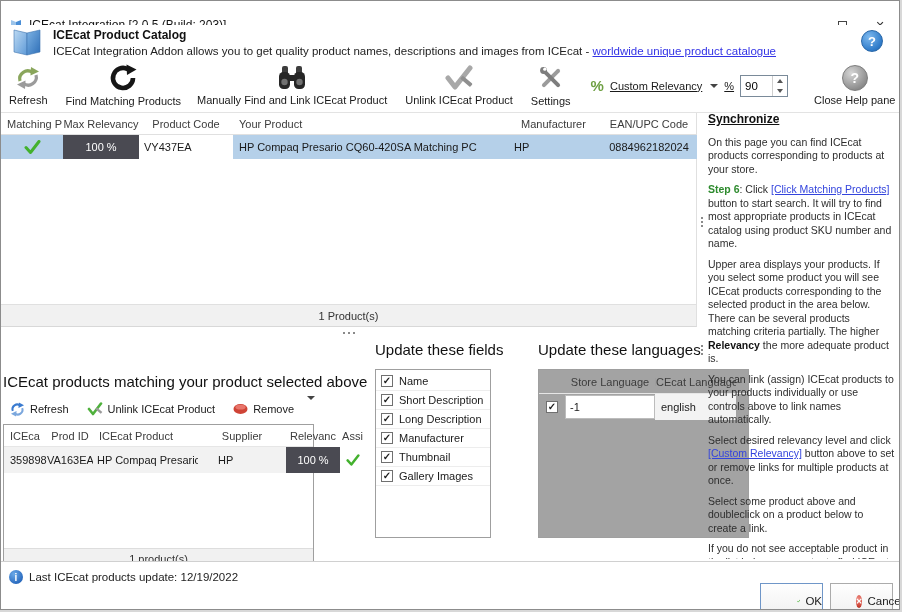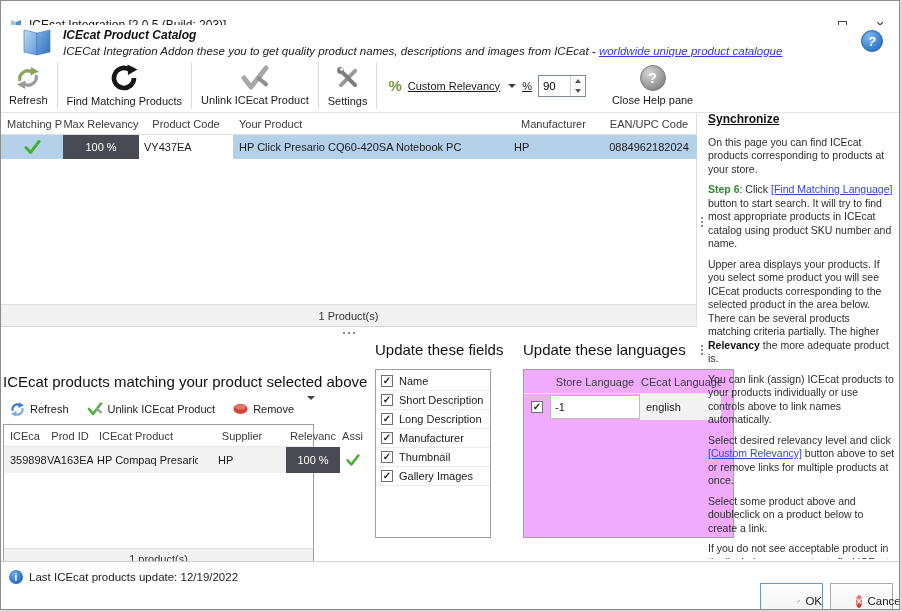--- a/index.html
+++ b/index.html
@@ -11,21 +11,21 @@
   .titlebar { position:absolute; left:0; top:12px; width:100%; height:24px;
               display:flex; align-items:center; padding-left:8px; background:#fff; }
   .titlebar .ttl { font-size:12px; color:#111; margin-left:6px; }
   .wctrls { margin-left:auto; display:flex; height:100%; }
   .wctrl { width:38px; display:flex; align-items:center; justify-content:center;
            font-size:11px; color:#333; cursor:default; }
   .maxbox { width:9px; height:9px; border:1px solid #444; }
 
   
   .header { position:absolute; left:0; top:24px; width:100%; height:34px;
-            display:flex; align-items:flex-start; padding:2px 0 0 20px; background:#fff;font-style:italic; }
+            display:flex; align-items:flex-start; padding:2px 0 0 10px; background:#fff; }
   .header .htext { margin-left:10px; padding-top:1px; }
   .h-title { font-size:12px; font-weight:bold; color:#111; }
   .h-sub { font-size:11.5px; color:#222; margin-top:3px; }
   .h-sub a { color:#3333e6; text-decoration:underline; cursor:pointer; }
   .qcircle { display:inline-flex; width:22px; height:22px; border-radius:50%;
              align-items:center; justify-content:center; font-weight:bold;
              font-size:13px; color:#fff; }
   .qblue { background:radial-gradient(circle at 35% 30%, #7db9ef, #2f7bc9 70%, #1a5fa8);
            border:1px solid #2867a8; position:absolute; right:16px; top:5px; }
   .qgray { background:radial-gradient(circle at 35% 30%, #d6d6d6, #8e8e8e 70%, #707070);
@@ -98,22 +98,22 @@
   
   .fieldspanel { position:absolute; left:374px; top:340px; width:116px; }
   .fieldsbox { margin-top:11px; border:1px solid #9f9f9f; height:169px; background:#fff; padding-top:2px; }
   .frow { height:19px; display:flex; align-items:center; gap:6px; padding-left:5px;
           border-bottom:1px solid #ededed; font-size:11px; }
   .cb { width:12px; height:12px; border:1px solid #707070; background:#fff; display:inline-flex;
         align-items:center; justify-content:center; flex:0 0 auto; }
   .cb-mark { font-size:10px; font-weight:bold; color:#1a1a1a; line-height:1; }
 
   
-  .langspanel { position:absolute; left:498px; top:340px; width:235px;padding-left:24px; }
-  .langsbox { margin-top:11px; border:1px solid #9f9f9f; height:169px; background:#f0abfc; }
+  .langspanel { position:absolute; left:513px; top:340px; width:235px;padding-left:24px; }
+  .langsbox { margin-top:11px; border:1px solid #9f9f9f; height:169px; background:#a3a3a3; }
   .lrow { display:grid; grid-template-columns:26px 90px 81px; }
   .lhead { height:24px; border-bottom:1px solid #e6e6e6; }
   .lhead .gc { font-size:11px; color:#3c3c3c; justify-content:center; }
   .ldata { height:26px; }
   .ldata .gc { font-size:11px; }
   .lcb { display:flex; align-items:center; justify-content:center; }
   .lstore { border:1px solid #bcbcbc; background:#fff; padding-left:4px; margin:1px 0; }
   .licecat { background:#f3f3f3; padding-left:6px; }
 
   
@@ -177,21 +177,21 @@
           <stop offset="0" stop-color="#7db3e4"></stop>
             <stop offset="1" stop-color="#2f6fb8"></stop>
         </linearGradient>
       </defs>
       <path d="M3 3l13 3v22l-13-3z" fill="url(#bg1)" stroke="#3e74ae" stroke-width="0.6"></path>
       <path d="M29 3L16 6v22l13-3z" fill="url(#bg2)" stroke="#3e74ae" stroke-width="0.6"></path>
     </svg>
     <div class="htext">
       <div class="h-title">ICEcat Product Catalog</div>
       <div class="h-sub">
-        <span>ICECat Integration Addon these you to get quality product names, descriptions and images from ICEcat - </span><a>worldwide unique product catalogue</a>
+        <span>ICECat Integration Addon allows you to get quality product names, descriptions and images from ICEcat - </span><a>worldwide unique product catalogue</a>
       </div>
     </div>
     <span class="qcircle qblue">?</span>
   </div>
 
   <div class="toolbar">
     <div class="tb-btn">
       <svg width="28" height="26" viewBox="0 0 28 26">
         <path d="M6 16a8 8 0 0 1 12.5-8.5" fill="none" stroke="#8aa65c" stroke-width="3.2"></path>
         <polygon points="17,2 25,6.5 16.5,10.5" fill="#8aa65c"></polygon>
@@ -200,20 +200,32 @@
       </svg>
       <span class="lbl">Refresh</span>
     </div>
     <div class="tb-sep"></div>
     <div class="tb-btn">
       <svg width="28" height="28" viewBox="0 0 28 28">
         <path d="M24 14a10 10 0 1 1-5.2-8.8" fill="none" stroke="#161616" stroke-width="4.6"></path>
         <polygon points="17.5,0.5 27.5,5.5 18,11" fill="#161616"></polygon>
       </svg>
       <span class="lbl">Find Matching Products</span>
+    </div>
+    <div class="tb-btn">
+      <svg width="30" height="27" viewBox="0 0 30 27">
+        <rect x="5" y="2" width="6" height="9" rx="2" fill="#3d3d3d"></rect>
+        <rect x="19" y="2" width="6" height="9" rx="2" fill="#3d3d3d"></rect>
+        <rect x="2" y="8" width="11" height="17" rx="4.5" fill="#262626"></rect>
+        <rect x="17" y="8" width="11" height="17" rx="4.5" fill="#262626"></rect>
+        <rect x="12" y="11" width="6" height="6" fill="#262626"></rect>
+        <circle cx="7.5" cy="18" r="3.2" fill="#707070"></circle>
+        <circle cx="22.5" cy="18" r="3.2" fill="#707070"></circle>
+      </svg>
+      <span class="lbl">Manually Find and Link ICEcat Product</span>
     </div>
     <div class="tb-sep"></div>
     <div class="tb-btn">
       <svg width="30" height="26" viewBox="0 0 30 26">
         <path d="M4 13l7 9L26 3" fill="none" stroke="#a8a8a8" stroke-width="5" stroke-linecap="round" stroke-linejoin="round"></path>
         <rect x="16" y="14" width="13" height="4" rx="1" transform="rotate(40 22 16)" fill="#8f8f8f"></rect>
       </svg>
       <span class="lbl">Unlink ICEcat Product</span>
     </div>
     <div class="tb-sep"></div>
@@ -260,21 +272,21 @@
       <div class="gc">EAN/UPC Code</div>
     </div>
     <div class="grow grow-data">
       <div class="gc sel center">
         <svg width="17" height="14" viewBox="0 0 17 14">
           <path d="M2 7.5l4.5 5L15 1.5" fill="none" stroke="#43b12e" stroke-width="3" stroke-linecap="round" stroke-linejoin="round"></path>
         </svg>
       </div>
       <div class="gc dark">100 %</div>
       <div class="gc cellwhite">VY437EA</div>
-      <div class="gc sel padl">HP Click Presario CQ60-420SA Notebook PC</div>
+      <div class="gc sel padl">HP Compaq Presario CQ60-420SA Matching PC</div>
       <div class="gc sel" style="padding-left:8px;">HP</div>
       <div class="gc sel center">0884962182024</div>
     </div>
     <div class="gfoot">1 Product(s)</div>
   </div>
 
   <div class="hsplit">
     <span class="dot"></span>
     <span class="dot"></span>
     <span class="dot"></span>
@@ -407,21 +419,21 @@
       <span class="dot"></span>
         <span class="dot"></span>
         <span class="dot"></span>
     </div>
   </div>
 
   <div class="help">
     <div class="hhead">Synchronize</div>
     <p>On this page you can find ICEcat products corresponding to products at your store.</p>
     <p>
-      <span class="step">Step 6</span><span>: Click </span><a class="hlink">[Find Matching Language]</a><span> button to start search. It will try to find most appropriate products in ICEcat catalog using product SKU number and name.</span>
+      <span class="step">Step 6</span><span>: Click </span><a class="hlink">[Click Matching Products]</a><span> button to start search. It will try to find most appropriate products in ICEcat catalog using product SKU number and name.</span>
     </p>
     <p>
       <span>Upper area displays your products. If you select some product you will see ICEcat products corresponding to the selected product in the area below. There can be several products matching criteria partially. The higher </span><b>Relevancy</b><span> the more adequate product is.</span>
     </p>
     <p>You can link (assign) ICEcat products to your products individually or use controls above to link names automatically.</p>
     <p>
       <span>Select desired relevancy level and click </span><a class="hlink">[Custom Relevancy]</a><span> button above to set or remove links for multiple products at once.</span>
     </p>
     <p>Select some product above and doubleclick on a product below to create a link.</p>
     <p>

